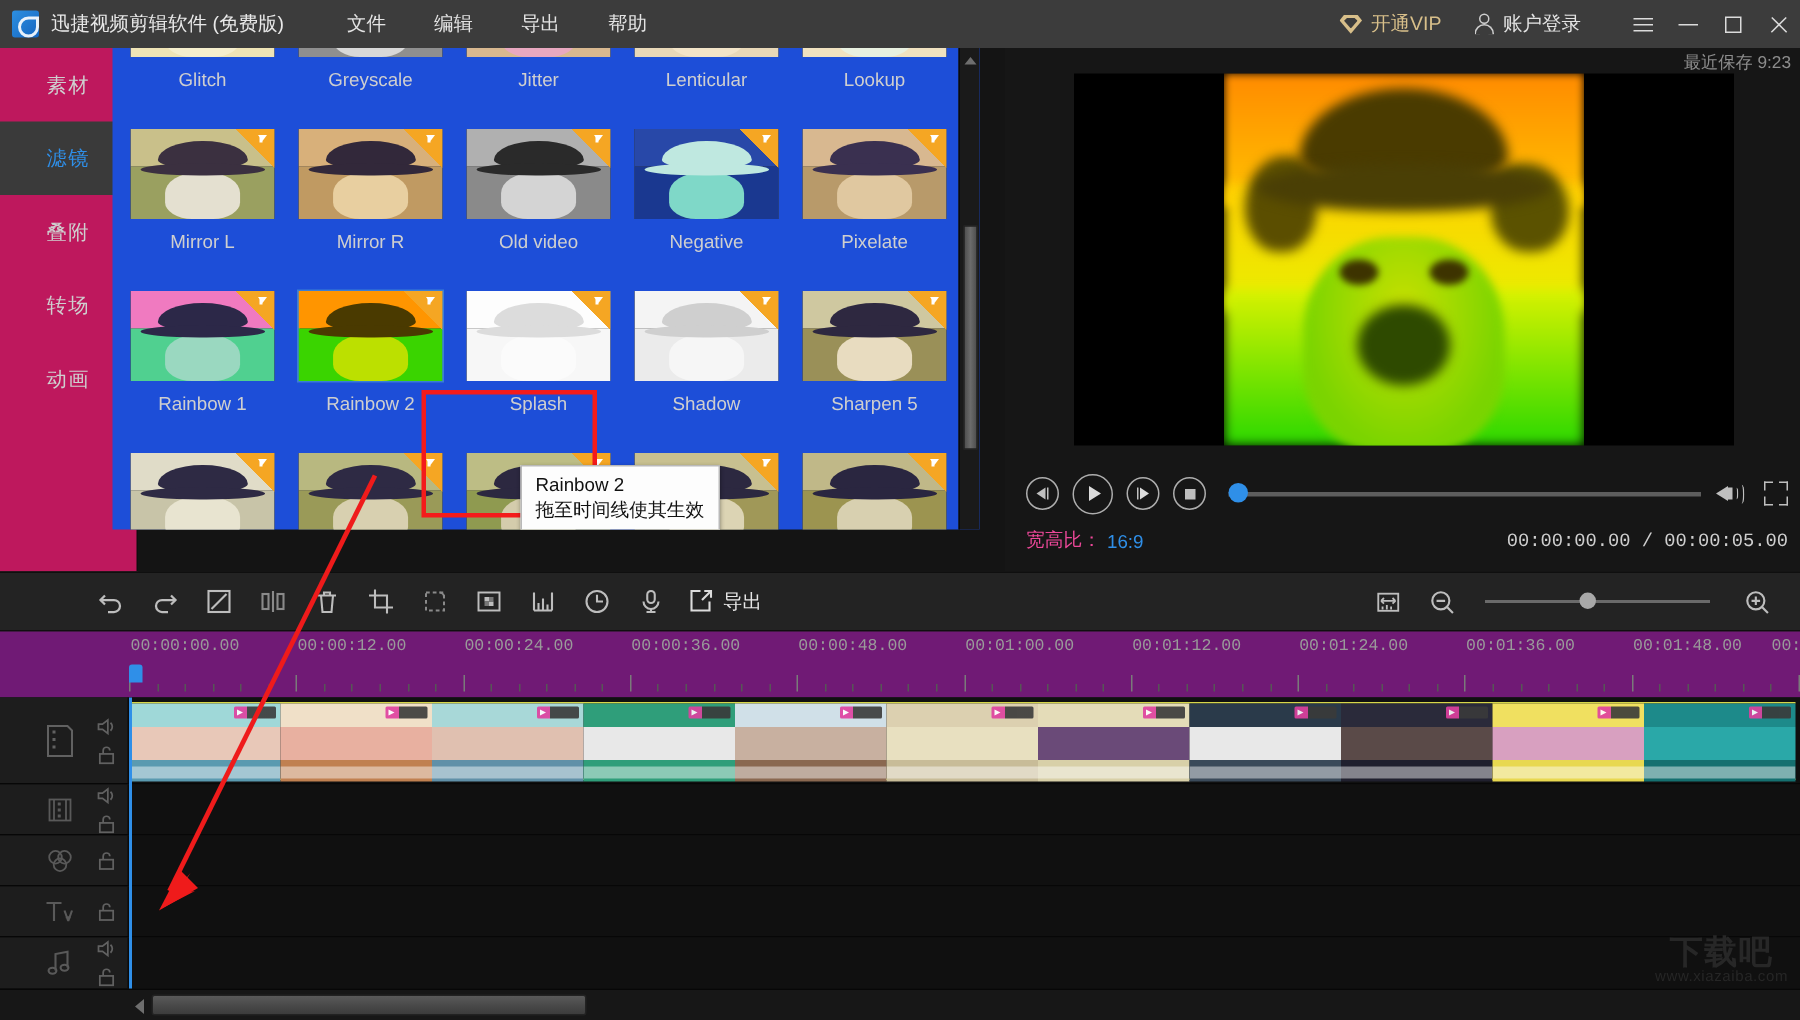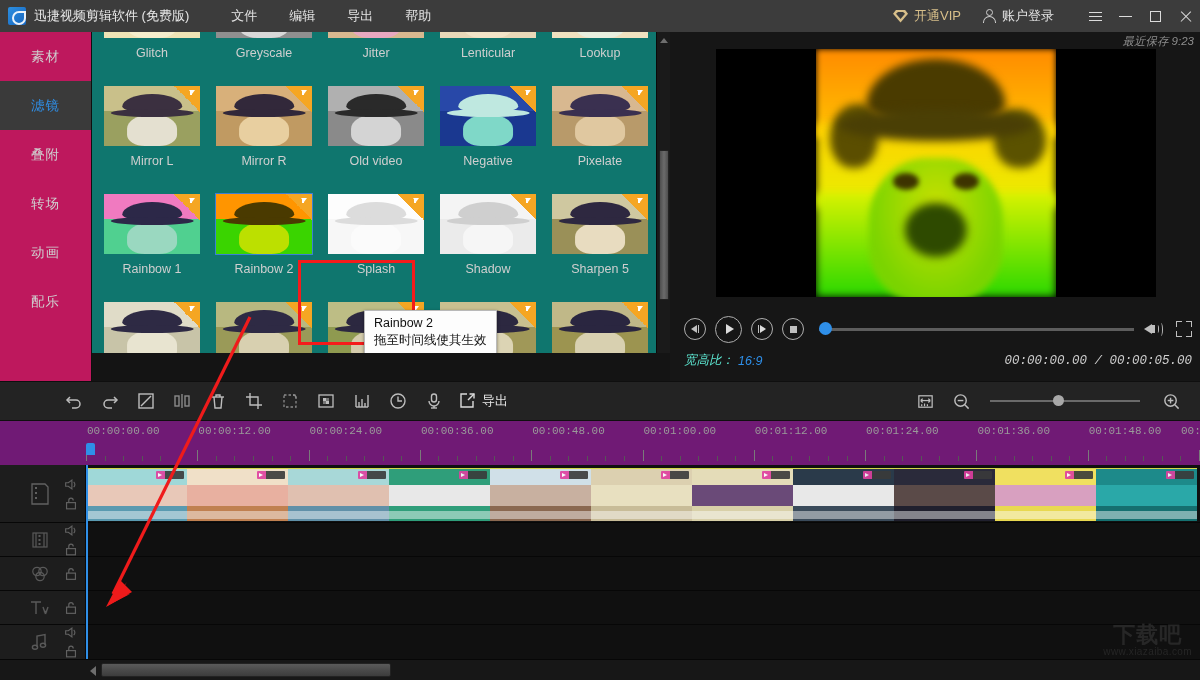--- a/index.html
+++ b/index.html
@@ -55,22 +55,22 @@
     background:#be185d; border-right:1px solid #0f0f0f;
   }
   .side-item{
     height:49px; display:flex; align-items:center; justify-content:center;
     color:#cfcfcf; font-size:13.5px; cursor:pointer; letter-spacing:1px;
   }
   .side-item.active{ background:#3a3a3a; color:#2f8fe8; }
 
   
   .fpanel{
-    position:absolute; left:92px; top:32px; width:578px; height:321px;
-    background:#0f766e; overflow:hidden;
+    position:absolute; left:75px; top:32px; width:578px; height:321px;
+    background:#1d4ed8; overflow:hidden;
   }
   .fgrid{
     position:absolute; left:0; top:-60px; width:560px;
     display:grid; grid-template-columns:repeat(5,112px); gap:0 0;
     padding-left:4px;
   }
   .fcell{
     width:112px; height:108px; display:flex; flex-direction:column;
     align-items:center; cursor:pointer; position:relative;
   }
@@ -121,21 +121,21 @@
   
   .vsb{ position:absolute; right:0; top:0; width:14px; height:349px; background:#1a1a1a; border-left:1px solid #0a0a0a;}
   .vsb .arr{ width:14px;height:16px;display:flex;align-items:center;justify-content:center;cursor:pointer;}
   .vsb .arr.down{ position:absolute; bottom:0; }
   .tri-up{ width:0;height:0;border-left:4.5px solid transparent;border-right:4.5px solid transparent;border-bottom:5px solid #6e6e6e;}
   .tri-dn{ width:0;height:0;border-left:4.5px solid transparent;border-right:4.5px solid transparent;border-top:5px solid #6e6e6e;}
   .vthumb{ position:absolute; left:2px; top:118px; width:10px; height:150px;
      background:linear-gradient(90deg,#4e4e4e,#6b6b6b,#4e4e4e); border:1px solid #222; border-radius:1px; cursor:pointer;}
 
   
-  .preview{ position:absolute; left:670px; top:32px; width:530px; height:349px; background:#161616;font-style:italic;}
+  .preview{ position:absolute; left:670px; top:32px; width:530px; height:349px; background:#161616;}
   .savetxt{ position:absolute; right:6px; top:2px; color:#8d8d8d; font-size:11.5px;}
   .vstage{ position:absolute; left:46px; top:17px; width:440px; height:248px; background:#000;}
   .vvideo{ position:absolute; left:100px; top:0; width:240px; height:248px; overflow:hidden;}
   .rb-sky{position:absolute;left:0;top:0;width:100%;height:36%;background:linear-gradient(#ff8b00,#ffc400);filter:blur(3px);}
   .rb-mid{position:absolute;left:0;top:30%;width:100%;height:34%;background:linear-gradient(#ffd000,#e8f000);filter:blur(4px);}
   .rb-grd{position:absolute;left:0;bottom:0;width:100%;height:42%;background:linear-gradient(#d9f200,#2bd800);filter:blur(4px);}
   .rb-hat{position:absolute;left:50%;top:4%;width:58%;height:26%;transform:translateX(-50%);
     background:#4a3b00;border-radius:50% 50% 40% 40%/72% 72% 28% 28%;filter:blur(4px);}
   .rb-brim{position:absolute;left:50%;top:24%;width:82%;height:13%;transform:translateX(-50%);
     background:#4a3f05;border-radius:50%;filter:blur(4px);}
@@ -165,21 +165,21 @@
   .volic .w1,.volic .w2{position:absolute;border:1.4px solid #bfbfbf;border-left:none;border-top:none;border-bottom:none;border-radius:0 50% 50% 0;}
   .volic .w1{left:12px;top:5px;width:3px;height:8px;}
   .volic .w2{left:15px;top:2.5px;width:4px;height:13px;}
   .fsic{width:16px;height:16px;position:relative;cursor:pointer;}
   .fsic i{position:absolute;width:6px;height:6px;border:1.6px solid #bfbfbf;}
   .fsic i:nth-child(1){left:0;top:0;border-right:none;border-bottom:none;}
   .fsic i:nth-child(2){right:0;top:0;border-left:none;border-bottom:none;}
   .fsic i:nth-child(3){left:0;bottom:0;border-right:none;border-top:none;}
   .fsic i:nth-child(4){right:0;bottom:0;border-left:none;border-top:none;}
   .pmeta{ position:absolute; left:14px; top:320px; width:508px; display:flex; align-items:center;}
-  .ratio-l{ color:#5eead4; font-size:12.5px;}
+  .ratio-l{ color:#ec4899; font-size:12.5px;}
   .ratio-v{ color:#2f8fe8; font-size:12.5px; margin-left:4px; cursor:pointer;}
   .tcode{ margin-left:auto; color:#cfcfcf; font-size:12.5px; font-family:"Liberation Mono","DejaVu Sans Mono",monospace;}
 
   
   .toolbar{ position:absolute; left:0; top:381px; width:1200px; height:40px; background:#232323;
     border-top:1px solid #0f0f0f; border-bottom:1px solid #0f0f0f; display:flex; align-items:center;}
   .tool{ width:34px;height:34px;display:flex;align-items:center;justify-content:center;cursor:pointer;margin-left:2px;}
   .tool svg{ display:block; }
   .exp{ display:flex;align-items:center;cursor:pointer;padding:0 6px;height:34px;}
   .exp-l{ color:#e6e6e6;font-size:13px;margin-left:5px;}
@@ -289,23 +289,20 @@
       <span>滤镜</span>
       </div>
     <div class="side-item">
       <span>叠附</span>
       </div>
     <div class="side-item">
       <span>转场</span>
       </div>
     <div class="side-item">
       <span>动画</span>
-      </div>
-    <div class="side-item">
-      <span>配乐</span>
       </div>
   </div>
 
   <div class="fpanel">
     <div class="fgrid" id="fgrid">
         <div class="fcell">
           <div class="fthumb">
             <div class="ground" style="background:#efe4b6"></div>
             <div class="face" style="background:#f5eecd"></div>
           </div>

